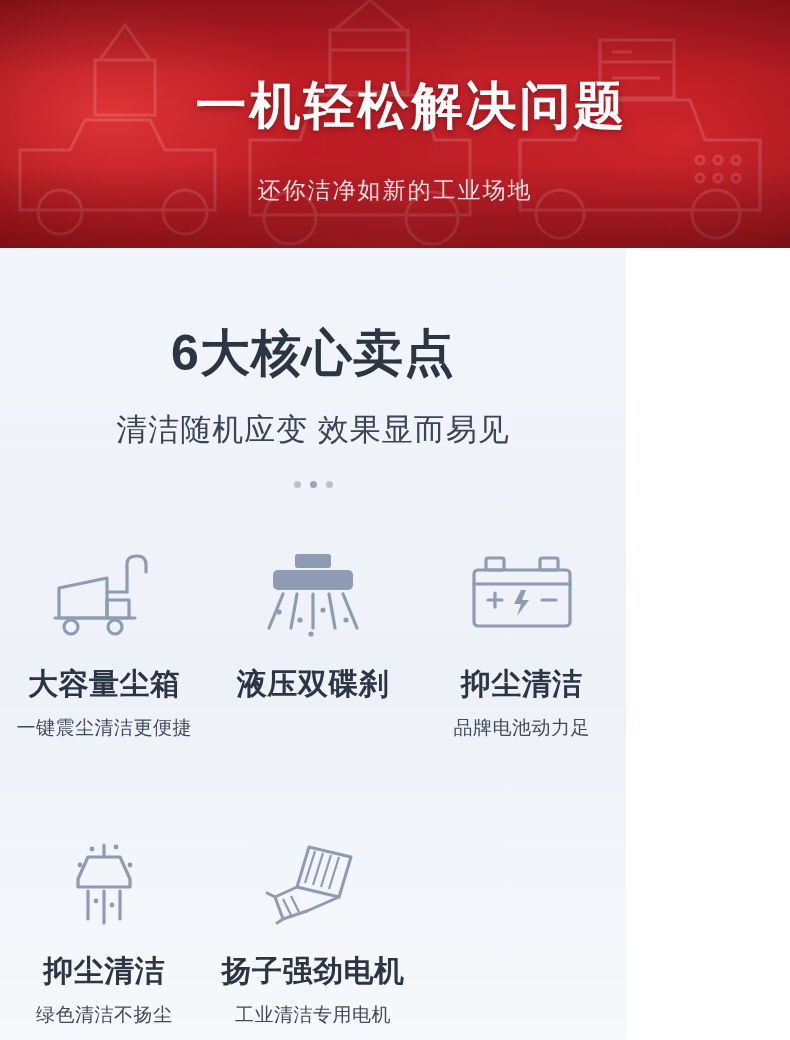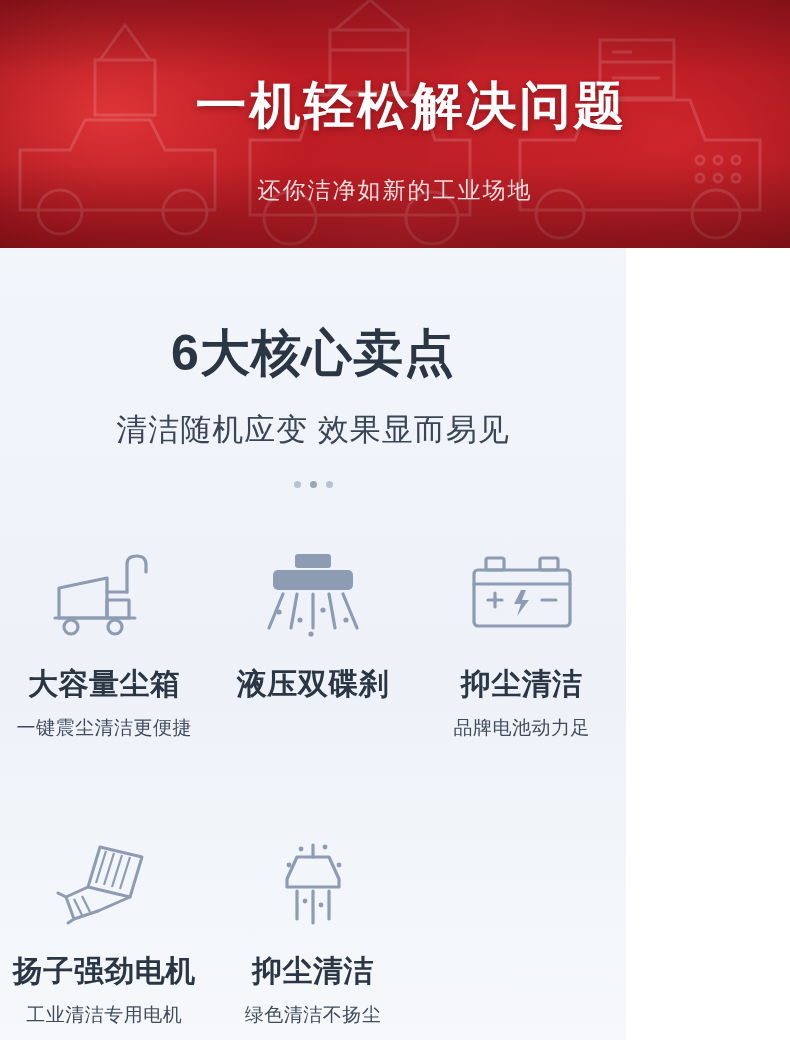--- a/index.html
+++ b/index.html
@@ -272,20 +272,46 @@
           </svg>
         </div>
         <h3 class="cell-title">抑尘清洁</h3>
         <p class="cell-desc">品牌电池动力足</p>
       </div>
 
 
       <div class="cell row2">
         <div class="icon-wrap">
           <svg width="120" height="100" viewBox="0 0 120 100" xmlns="http://www.w3.org/2000/svg">
+            <g fill="none" stroke="#8d9cb2" stroke-width="3.2" stroke-linecap="round" stroke-linejoin="round">
+              <path d="M34 44 L44 22 L76 22 L86 44 L86 52 L34 52 Z"></path>
+              <line x1="60" y1="22" x2="60" y2="10"></line>
+            </g>
+            <g fill="none" stroke="#8d9cb2" stroke-width="3.2" stroke-linecap="round">
+              <line x1="44" y1="56" x2="44" y2="84"></line>
+              <line x1="60" y1="56" x2="60" y2="88"></line>
+              <line x1="76" y1="56" x2="76" y2="84"></line>
+            </g>
+            <g fill="#8d9cb2">
+              <circle cx="36" cy="30" r="2.4"></circle>
+              <circle cx="48" cy="14" r="2.4"></circle>
+              <circle cx="72" cy="12" r="2.4"></circle>
+              <circle cx="86" cy="30" r="2.4"></circle>
+              <circle cx="52" cy="66" r="2.4"></circle>
+              <circle cx="68" cy="70" r="2.4"></circle>
+            </g>
+          </svg>
+        </div>
+        <h3 class="cell-title">抑尘清洁</h3>
+        <p class="cell-desc">绿色清洁不扬尘</p>
+      </div>
+
+      <div class="cell row2">
+        <div class="icon-wrap">
+          <svg width="120" height="100" viewBox="0 0 120 100" xmlns="http://www.w3.org/2000/svg">
             <g fill="none" stroke="#8d9cb2" stroke-width="3" stroke-linecap="round" stroke-linejoin="round">
               <path d="M56 12 L98 22 L86 62 L44 52 Z"></path>
               <path d="M44 52 L22 62 L30 84 L54 76"></path>
               <path d="M54 76 L86 62"></path>
               <path d="M22 62 L14 58"></path>
               <path d="M30 84 L24 88"></path>
             </g>
             <g fill="none" stroke="#8d9cb2" stroke-width="2.2">
               <line x1="62" y1="16" x2="52" y2="48"></line>
               <line x1="70" y1="18" x2="60" y2="50"></line>
@@ -293,41 +319,15 @@
               <line x1="86" y1="22" x2="76" y2="54"></line>
               <line x1="30" y1="64" x2="38" y2="80"></line>
               <line x1="38" y1="61" x2="46" y2="77"></line>
             </g>
           </svg>
         </div>
         <h3 class="cell-title">扬子强劲电机</h3>
         <p class="cell-desc">工业清洁专用电机</p>
       </div>
 
-      <div class="cell row2">
-        <div class="icon-wrap">
-          <svg width="120" height="100" viewBox="0 0 120 100" xmlns="http://www.w3.org/2000/svg">
-            <g fill="none" stroke="#8d9cb2" stroke-width="3.2" stroke-linecap="round" stroke-linejoin="round">
-              <path d="M34 44 L44 22 L76 22 L86 44 L86 52 L34 52 Z"></path>
-              <line x1="60" y1="22" x2="60" y2="10"></line>
-            </g>
-            <g fill="none" stroke="#8d9cb2" stroke-width="3.2" stroke-linecap="round">
-              <line x1="44" y1="56" x2="44" y2="84"></line>
-              <line x1="60" y1="56" x2="60" y2="88"></line>
-              <line x1="76" y1="56" x2="76" y2="84"></line>
-            </g>
-            <g fill="#8d9cb2">
-              <circle cx="36" cy="30" r="2.4"></circle>
-              <circle cx="48" cy="14" r="2.4"></circle>
-              <circle cx="72" cy="12" r="2.4"></circle>
-              <circle cx="86" cy="30" r="2.4"></circle>
-              <circle cx="52" cy="66" r="2.4"></circle>
-              <circle cx="68" cy="70" r="2.4"></circle>
-            </g>
-          </svg>
-        </div>
-        <h3 class="cell-title">抑尘清洁</h3>
-        <p class="cell-desc">绿色清洁不扬尘</p>
-      </div>
-
     </div>
   </section>
 </div>
 
 </body></html>

